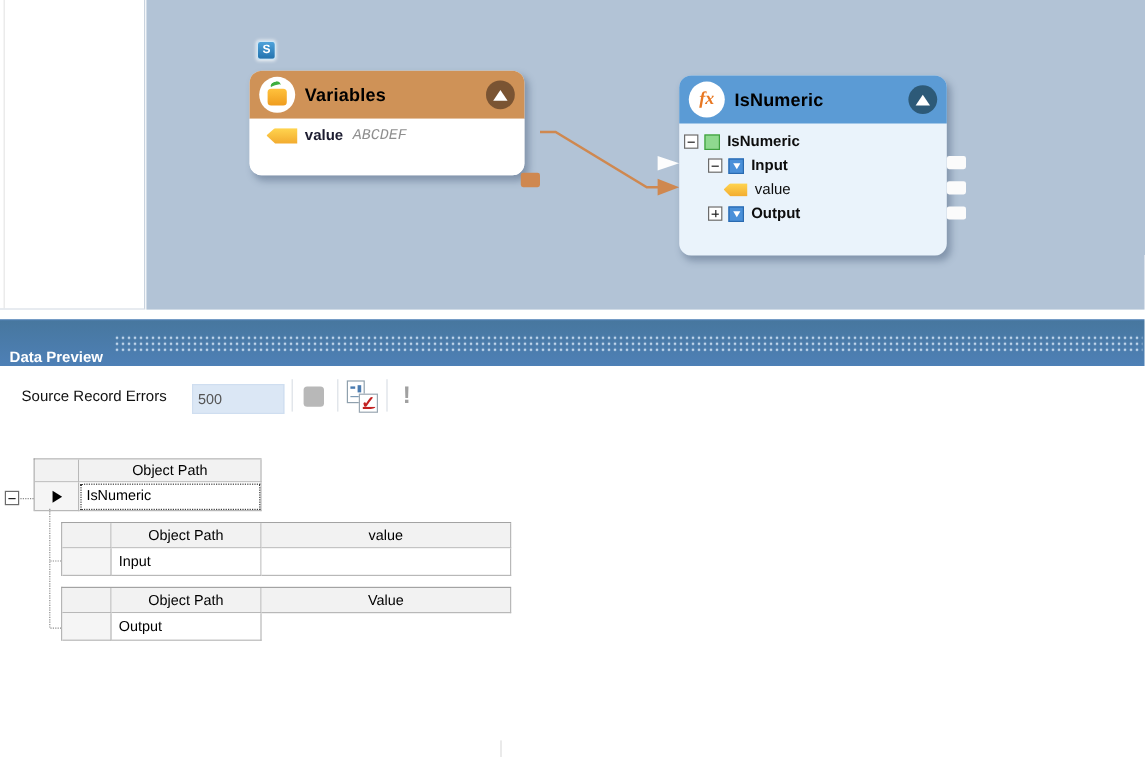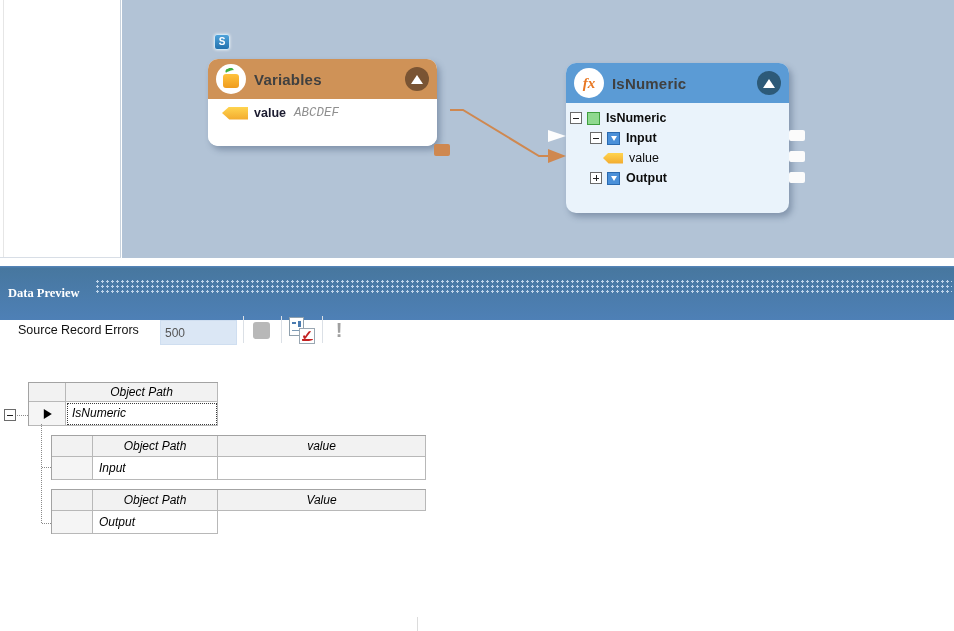--- a/index.html
+++ b/index.html
@@ -13,21 +13,21 @@
   .canvas { position:absolute; left:122px; top:0; width:832px; height:258px; background:#b2c3d6; }
 
   .start-badge { position:absolute; left:92px; top:34px; width:16px; height:16px; border-radius:3px;
                  background:linear-gradient(180deg,#4ea2da,#2272ae); border:1px solid #cfe6f5;
                  color:#fff; font-size:10px; font-weight:700; text-align:center; line-height:14px;
                  box-shadow:0 0 3px rgba(255,255,255,.8); }
 
   .node { position:absolute; border-radius:10px; box-shadow:3px 4px 6px rgba(60,80,110,.40); }
   .node-header { height:40px; border-radius:10px 10px 0 0; display:flex; align-items:center; padding:0 8px; position:relative; }
   .node-circle { width:30px; height:30px; border-radius:50%; background:#fff; display:flex; align-items:center; justify-content:center; flex:0 0 30px; }
-  .node-title { margin-left:8px; color:#404040; font-size:15px; font-weight:700; letter-spacing:.2px; }
+  .node-title { margin-left:8px; color:#000000; font-size:15px; font-weight:700; letter-spacing:.2px; }
   .collapse-btn { position:absolute; right:8px; top:8px; width:24px; height:24px; border-radius:50%;
                   display:flex; align-items:center; justify-content:center; }
   .tri-up { width:0; height:0; border-left:6px solid transparent; border-right:6px solid transparent; border-bottom:9px solid #fff; }
 
   .node-variables { left:86px; top:59px; width:229px; height:87px; background:#fff; }
   .node-variables .node-header { background:#cf9257; }
   .node-variables .collapse-btn { background:#7a5433; }
   .vars-body { position:relative; height:47px; background:#fff; border-radius:0 0 10px 10px; }
   .vars-row { position:absolute; left:14px; top:6px; display:flex; align-items:center; height:16px; }
 
@@ -59,22 +59,22 @@
   .sq-blue  { width:13px; height:13px; background:#4a90d9; border:1px solid #2a6ab0; margin-left:5px; flex:0 0 13px;
               display:flex; align-items:center; justify-content:center; }
   .sq-blue .dn { width:0; height:0; border-left:3px solid transparent; border-right:3px solid transparent; border-top:5px solid #fff; margin-top:1px; }
   .tag-icon.small { width:20px; height:11px; }
   .r-port { position:absolute; right:-16px; width:16px; height:11px; background:#fbfbfb; border-radius:2px; }
   .r-port.p1 { top:67px; } .r-port.p2 { top:88px; } .r-port.p3 { top:109px; }
 
   .conn-svg { position:absolute; left:0; top:0; width:832px; height:258px; pointer-events:none; }
 
   
-  .preview-bar { position:absolute; left:0; top:266px; width:954px; height:54px;
-                 background:linear-gradient(180deg,#5787bd,#47779f 4%,#4e80b6); display:flex; align-items:center;font-family:Liberation Serif, serif; }
+  .preview-bar { position:absolute; left:0; top:266px; width:954px; height:39px;
+                 background:linear-gradient(180deg,#5787bd,#47779f 4%,#4e80b6); display:flex; align-items:flex-end; }
   .preview-bar-title { color:#fff; font-size:12.5px; font-weight:600; margin-left:8px; white-space:nowrap; }
   .bar-texture { position:absolute; left:95px; right:2px; top:13px; height:14px;
                  background-image:radial-gradient(circle, rgba(210,228,246,.85) 1px, transparent 1.4px);
                  background-size:5px 5px; }
 
   .toolbar-label { position:absolute; left:18px; top:323px; font-size:12.5px; color:#111; }
   .count-input { position:absolute; left:160px; top:320px; width:77px; height:25px; background:#dbe7f5;
                  border:1px solid #cfdef0; font-size:12px; color:#555; padding-left:4px;
                  font-family:"Liberation Sans", sans-serif; }
   .tb-sep { position:absolute; top:316px; width:1px; height:27px; background:#dbe0e6; }
@@ -91,21 +91,21 @@
               display:flex; align-items:center; justify-content:center; }
   .vb-check { color:#c32222; font-size:14px; font-weight:700; line-height:10px; margin-top:-2px; }
   .vb-swoosh { position:absolute; left:2px; bottom:2px; width:11px; height:3px; border-bottom:2px solid #c32222; border-radius:0 0 60% 20%; }
 
   .excl-btn { position:absolute; left:331px; top:317px; width:16px; height:26px; color:#a0a0a0;
               font-size:20px; font-weight:700; text-align:center; line-height:26px; }
 
   .status-text { position:absolute; left:18px; top:357px; font-size:12.5px; color:#0a0a0a; }
 
   
-  .grid { position:absolute; border-top:1px solid #a3a3a3; border-left:1px solid #a3a3a3; background:#fff;font-style:italic; }
+  .grid { position:absolute; border-top:1px solid #a3a3a3; border-left:1px solid #a3a3a3; background:#fff; }
   .g-row { display:flex; }
   .g-cell { border-right:1px solid #b8b8b8; border-bottom:1px solid #b8b8b8; font-size:12px; color:#000;
             overflow:hidden; white-space:nowrap; }
   .g-head { background:#f2f2f2; text-align:center; }
   .g-sel  { background:#f5f5f5; position:relative; }
   .g-data { background:#fff; padding-left:6px; }
   .row-marker { position:absolute; left:50%; top:50%; transform:translate(-40%,-50%); width:0; height:0;
                 border-top:5px solid transparent; border-bottom:5px solid transparent; border-left:8px solid #000; }
   .focus-cell { outline:1px dotted #3c3c3c; outline-offset:-2px; }
 

